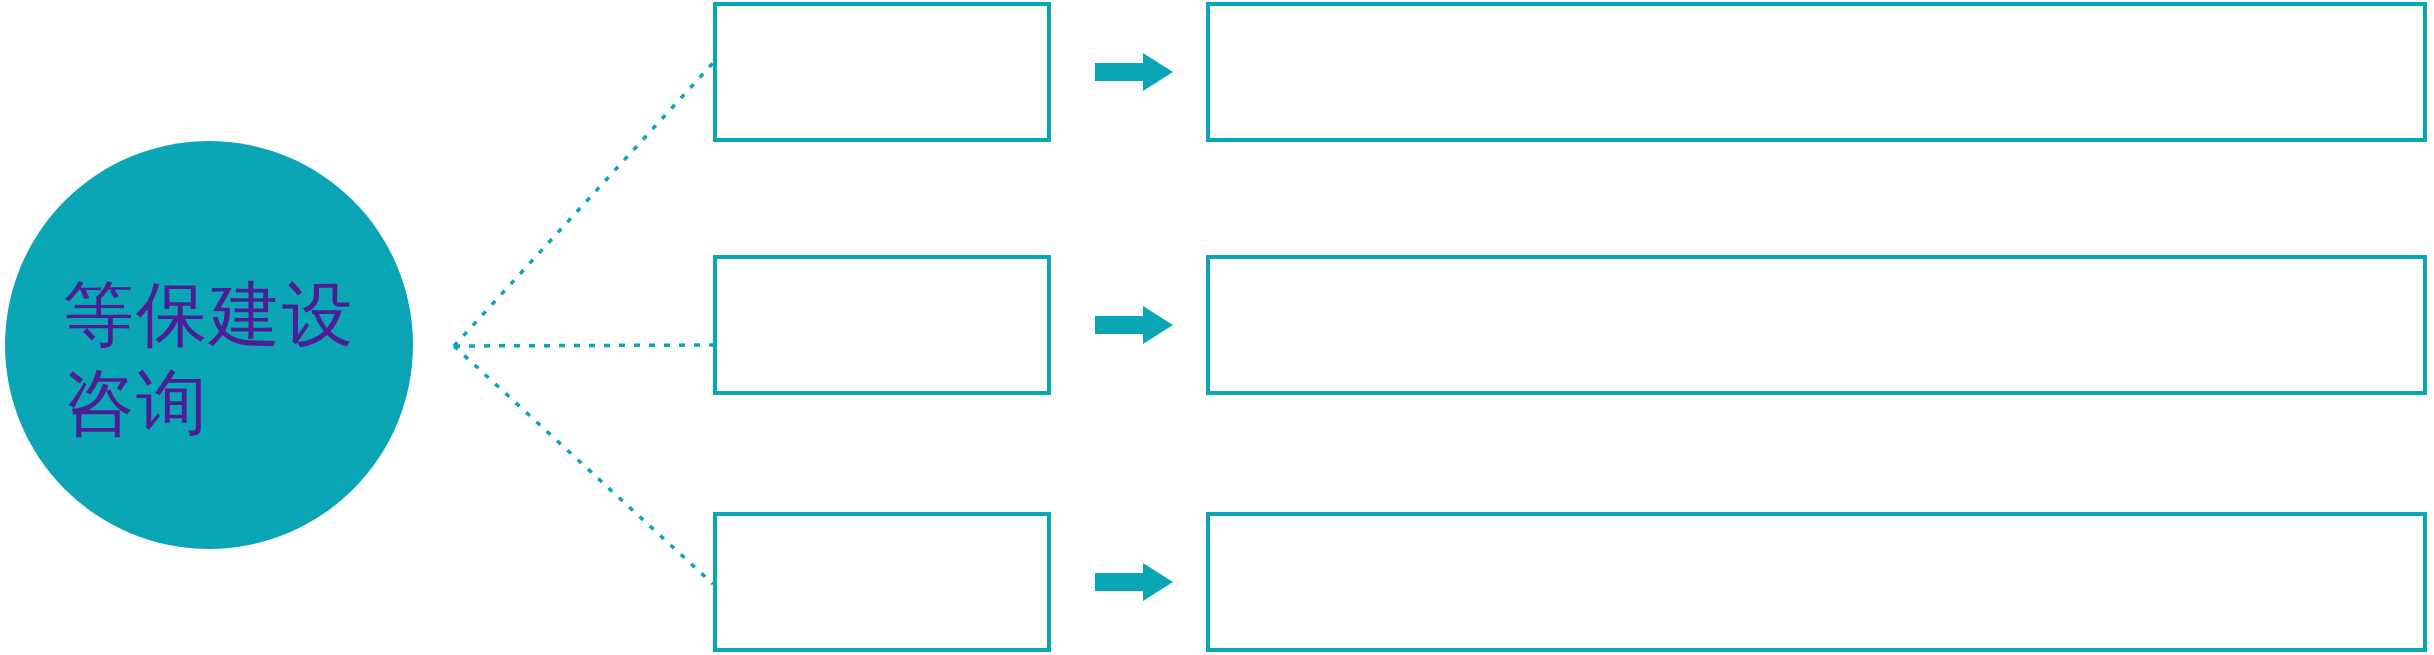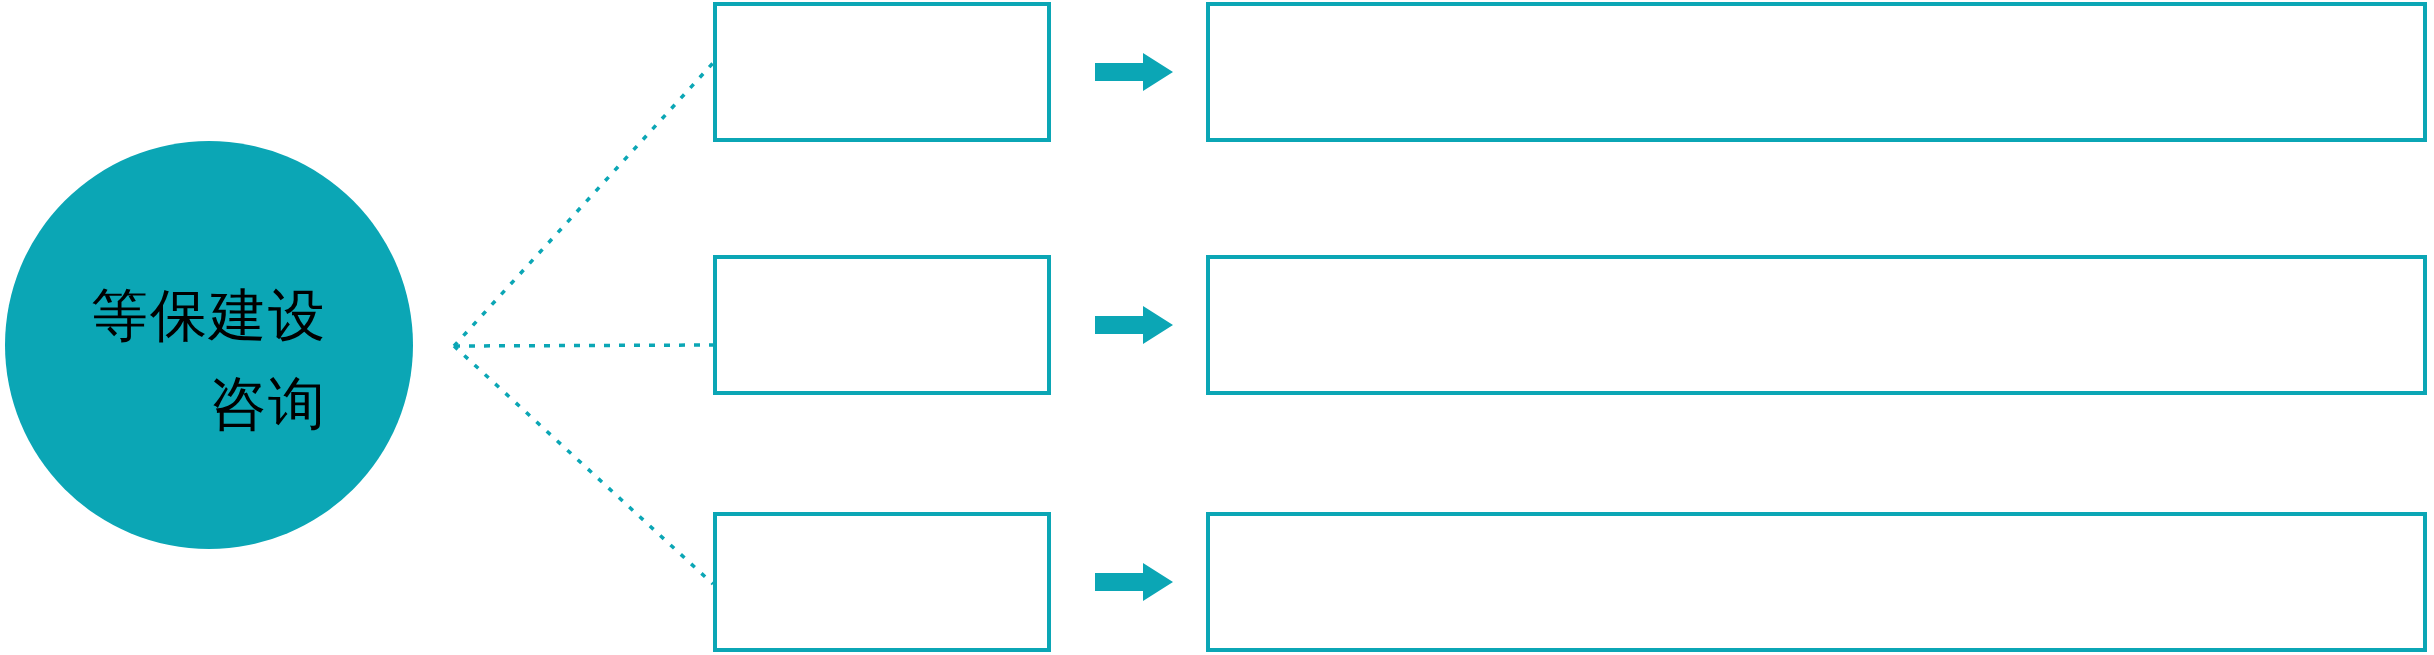--- a/index.html
+++ b/index.html
@@ -22,25 +22,25 @@
     top: 141px;
     width: 408px;
     height: 408px;
     border-radius: 50%;
     background: #0BA6B5;
     display: flex;
     align-items: center;
     justify-content: center;
   }
   .hub-label {
-    color: #000000;
-    font-size: 57px;
+    color: #4c1d95;
+    font-size: 71px;
     font-weight: 300;
     line-height: 88px;
-    text-align: right;
+    text-align: left;
     letter-spacing: 2px;
     transform: translateY(14px);
     white-space: pre-line;
   }
   
   .connector-layer {
     position: absolute;
     left: 0;
     top: 0;
     width: 2434px;

